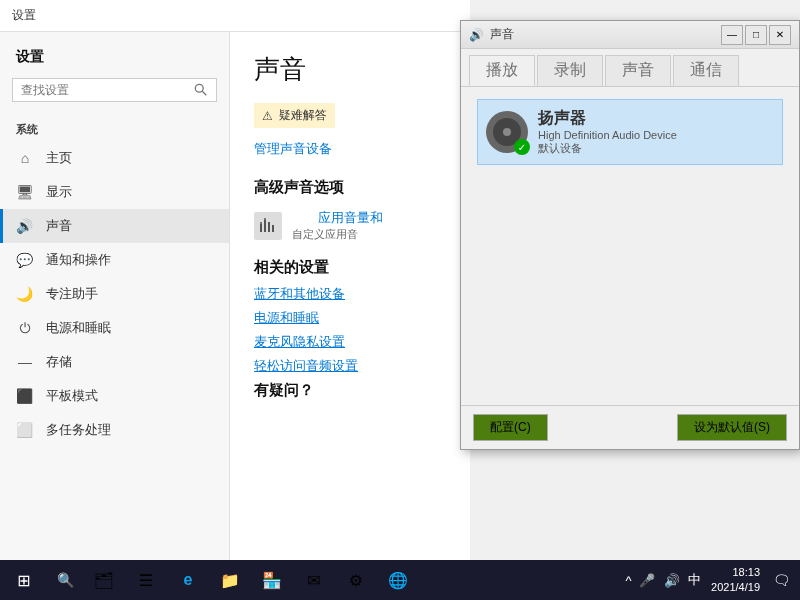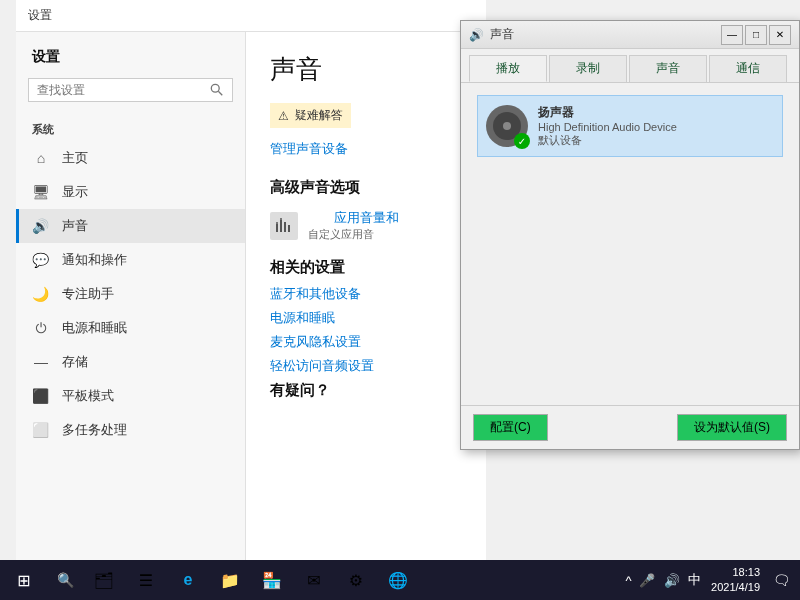--- a/index.html
+++ b/index.html
@@ -1,21 +1,21 @@
 <!DOCTYPE html>
 <html><head>
   <meta charset="utf-8">
   <style>
     * { margin: 0; padding: 0; box-sizing: border-box; }
     body { width: 800px; height: 600px; overflow: hidden; font-family: 'Microsoft YaHei', 'SimHei', sans-serif; background: #f0f0f0; position: relative; }
 
     
     .settings-window {
       position: absolute;
-      top: 0; left: 16px;
+      top: 0; left: 0;
       width: 470px;
       height: 600px;
       background: #fff;
       display: flex;
       flex-direction: column;
     }
 
     .settings-titlebar {
       height: 32px;
       background: #fff;
@@ -176,20 +176,21 @@
       color: #111;
       margin: 16px 0 8px 0;
     }
 
     .related-link {
       color: #0078d4;
       font-size: 13px;
       cursor: pointer;
       display: block;
       margin-bottom: 6px;
+      text-decoration: underline;
     }
 
     .questions-title {
       font-size: 15px;
       font-weight: 600;
       color: #111;
     }
 
     
     .sound-dialog {
@@ -243,27 +244,27 @@
     .dialog-tabs {
       display: flex;
       background: #f0f0f0;
       border-bottom: 1px solid #ccc;
       padding: 0 8px;
       padding-top: 6px;
       gap: 2px;
     }
 
     .dialog-tab {
-      padding: 4px 26px;
-      font-size: 12px;
+      padding: 4px 16px;
+      font-size: 16px;
       border: 1px solid #ccc;
       border-bottom: none;
       cursor: pointer;
       background: #e8e8e8;
-      color: #14532d;
+      color: #737373;
     }
 
     .dialog-tab.active {
       background: #f0f0f0;
       border-bottom: 1px solid #f0f0f0;
       z-index: 1;
     }
 
     .dialog-body {
       flex: 1;
@@ -328,21 +329,21 @@
       justify-content: center;
       font-size: 10px;
       color: #fff;
     }
 
     .device-info {
       flex: 1;
     }
 
     .device-name {
-      font-size: 12px;
+      font-size: 16px;
       font-weight: bold;
       color: #333;
     }
 
     .device-desc {
       font-size: 11px;
       color: #555;
     }
 
     .device-default {
@@ -354,21 +355,21 @@
       padding: 8px 12px;
       display: flex;
       justify-content: space-between;
       border-top: 1px solid #ccc;
     }
 
     .dialog-footer-btn {
       padding: 4px 16px;
       font-size: 12px;
       border: 1px solid #aaa;
-      background: #22c55e;
+      background: #4d7c0f;
       cursor: pointer;
     }
 
     
     .taskbar {
       position: absolute;
       bottom: 0;
       left: 0;
       width: 800px;
       height: 40px;

